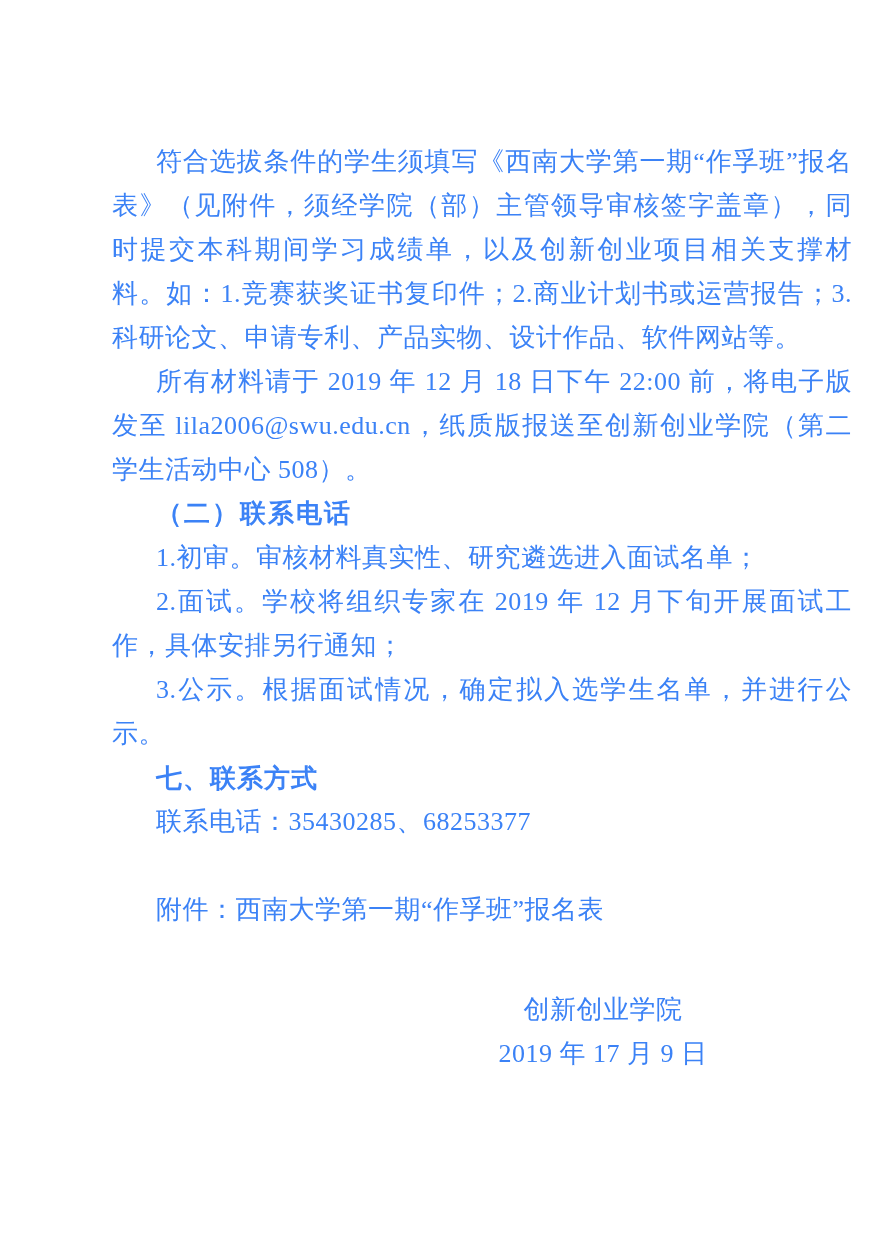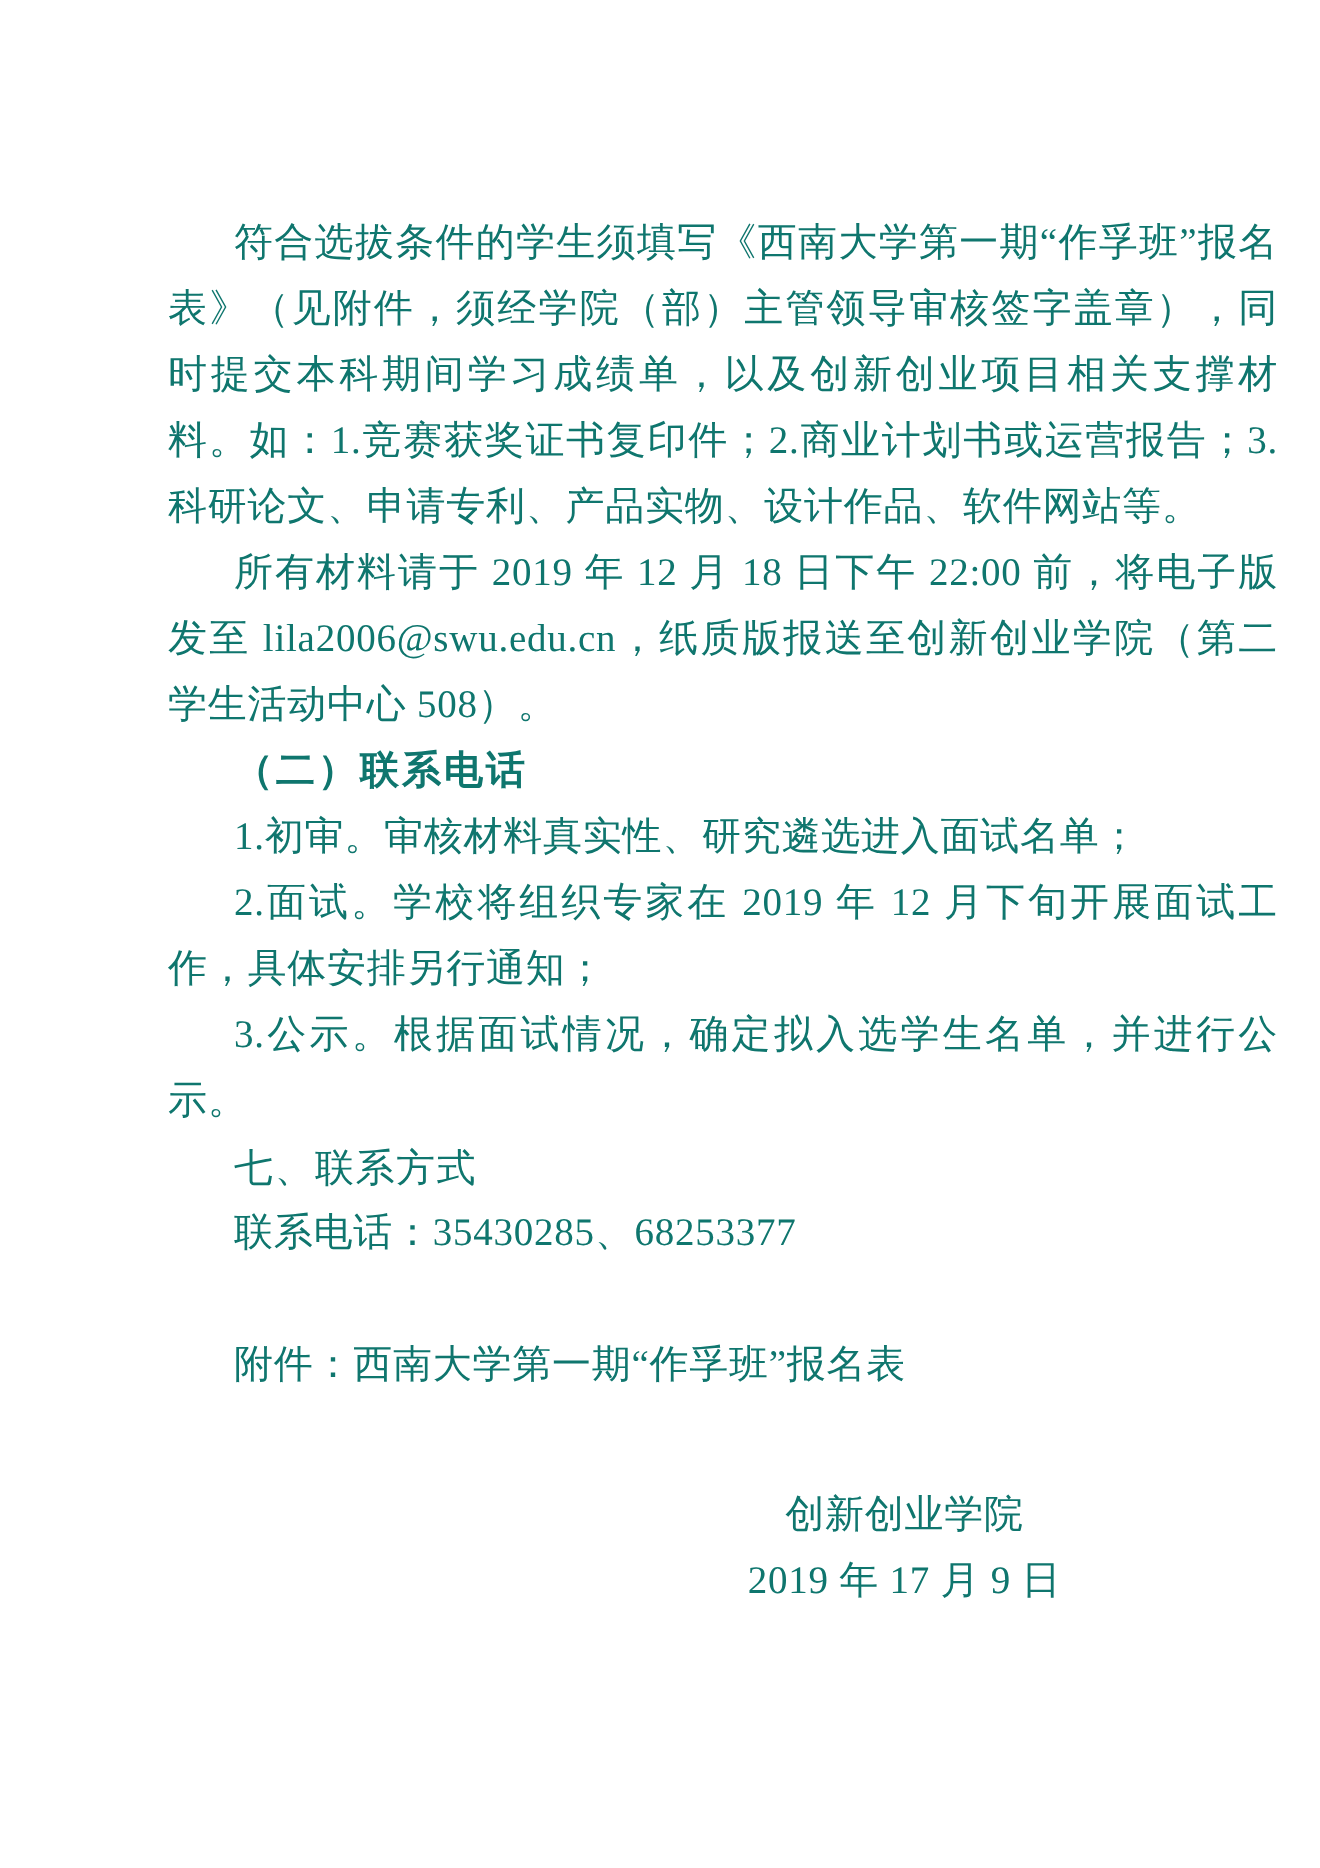--- a/index.html
+++ b/index.html
@@ -7,21 +7,21 @@
     padding: 0;
     background: #ffffff;
   }
   .page {
     position: relative;
     width: 880px;
     height: 1245px;
     background: #ffffff;
     overflow: hidden;
     font-family: "Liberation Serif", "DejaVu Serif", serif;
-    color: #0f766e;
+    color: #3b82f6;
     box-sizing: border-box;
   }
   .content {
     position: absolute;
     top: 140px;
     left: 112px;
     width: 740px;
   }
   .para {
     margin: 0;
@@ -33,21 +33,21 @@
   }
   .indent {
     text-indent: 44px;
   }
   .kai-heading {
     font-weight: 600;
     letter-spacing: 2px;
   }
   .bold-heading {
     font-family: "Liberation Sans", "DejaVu Sans", sans-serif;
-    font-weight: 400;
+    font-weight: 700;
     letter-spacing: 1px;
   }
   .contact-line {
     letter-spacing: 3px;
   }
   .attachment {
     margin-top: 44px;
   }
   .signature-block {
     margin-top: 56px;

